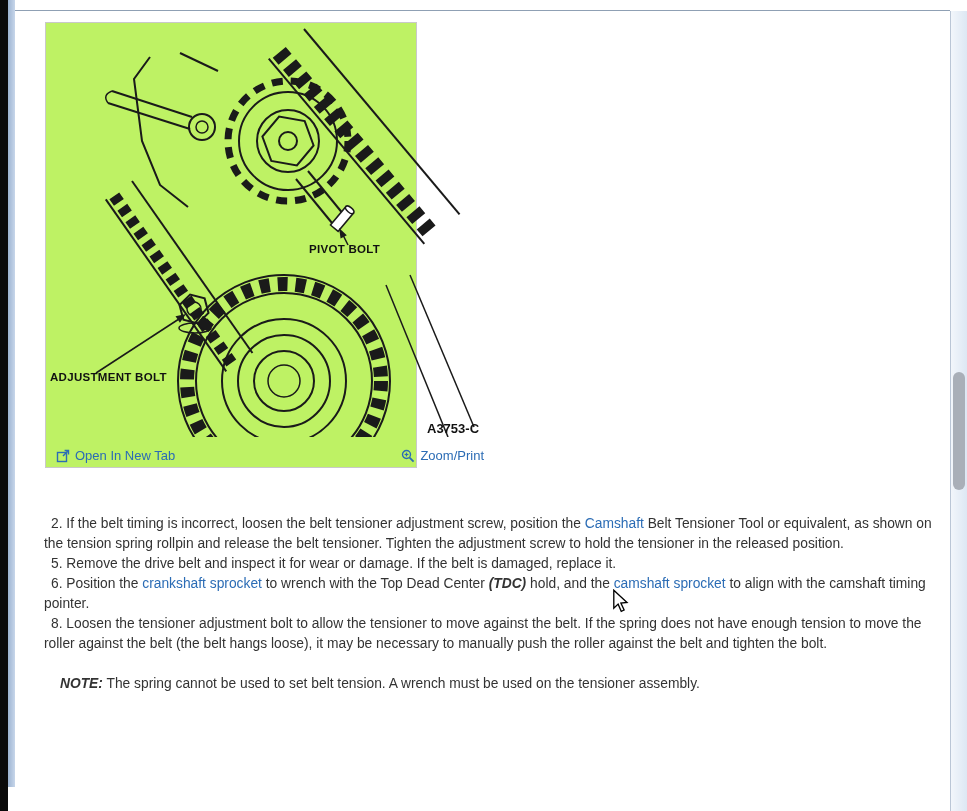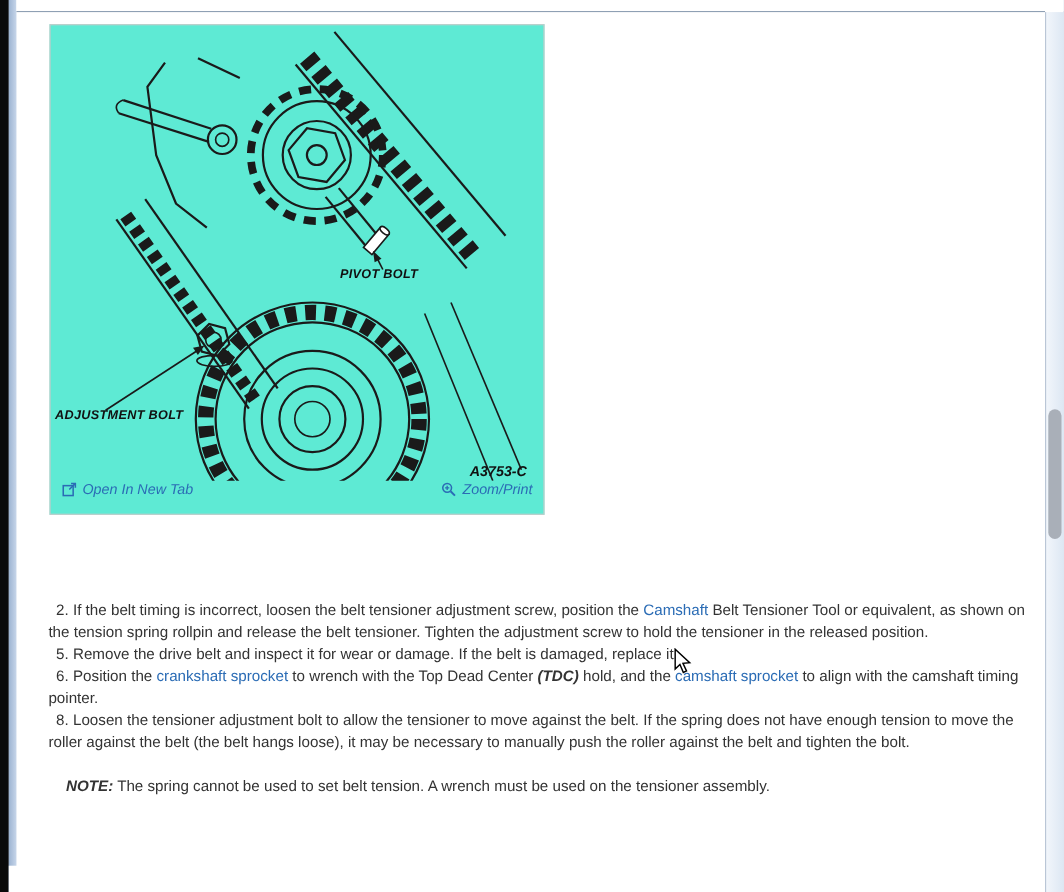--- a/index.html
+++ b/index.html
@@ -6,35 +6,35 @@
   body{font-family:"Liberation Sans",sans-serif;}
   .page{position:relative;width:967px;height:811px;background:#cfdcec;overflow:hidden;color:var(--text,#333);}
   .strip-black{position:absolute;left:0;top:0;width:8px;height:811px;background:#0a0a0a;}
   .strip-blue{position:absolute;left:8px;top:0;width:7px;height:811px;background:linear-gradient(to right,#9db4d2,#c7d6ea);}
   .content{position:absolute;left:15px;top:0;width:935px;height:811px;background:#ffffff;}
   .top-line{position:absolute;left:15px;top:10px;width:952px;height:1px;background:#8fa0b4;}
   .top-strip{position:absolute;left:15px;top:0;width:952px;height:10px;background:#ffffff;}
   .corner-bl{position:absolute;left:8px;top:787px;width:22px;height:24px;background:#ffffff;}
 
   
-  .figure-box{position:absolute;left:45px;top:22px;width:450px;height:446px;border:1px solid #c9c9c9;background:#5eead4;box-sizing:border-box;font-style:italic;}
+  .figure-box{position:absolute;left:45px;top:22px;width:372px;height:446px;border:1px solid #c9c9c9;background:#bef264;box-sizing:border-box;}
   .figure-img{position:absolute;left:0;top:0;width:448px;height:414px;}
-  .figure-actions{position:absolute;left:0;bottom:4px;width:448px;height:26px;display:flex;justify-content:space-between;align-items:flex-start;padding:0 10px;box-sizing:border-box;}
+  .figure-actions{position:absolute;left:0;bottom:4px;width:448px;height:26px;display:flex;justify-content:space-between;align-items:flex-end;padding:0 10px;box-sizing:border-box;}
   .fig-link{display:flex;align-items:center;gap:5px;color:var(--link,#2b6cb5);font-size:13px;text-decoration:none;cursor:pointer;}
   .fig-link svg{display:block;}
 
   
   .diagram{width:448px;height:414px;}
   .dstroke{fill:none;stroke:#1a1a1a;stroke-width:2;}
   .dthin{fill:none;stroke:#1a1a1a;stroke-width:1.5;}
   .fig-label{fill:#111;font-family:"Liberation Sans",sans-serif;font-weight:bold;font-size:11.5px;letter-spacing:.3px;}
   .fig-code{fill:#111;font-family:"Liberation Sans",sans-serif;font-weight:bold;font-size:13px;}
 
   
-  .steps{position:absolute;left:44px;top:514px;width:890px;font-size:13.8px;line-height:20px;color:var(--text,#333);margin-top:31px;}
+  .steps{position:absolute;left:44px;top:514px;width:890px;font-size:13.8px;line-height:20px;color:var(--text,#333);}
   .steps p{margin:0;text-indent:7px;}
   .steps p.note{margin-top:20px;text-indent:16px;}
   .lnk{color:var(--link,#2b6cb5);text-decoration:none;cursor:pointer;}
   .b{font-weight:bold;font-style:italic;}
 
   
   .scrollbar{position:absolute;left:950px;top:0;width:17px;height:811px;background:linear-gradient(to right,#f2f6fb,#dde7f3);border-left:1px solid #bac6d6;box-sizing:border-box;}
   .scroll-thumb{position:absolute;left:2px;top:372px;width:12px;height:118px;background:var(--scroll-thumb,#a9afb8);border-radius:6px;}
   .scroll-top-cap{position:absolute;left:950px;top:0;width:17px;height:11px;background:#ffffff;}
 

